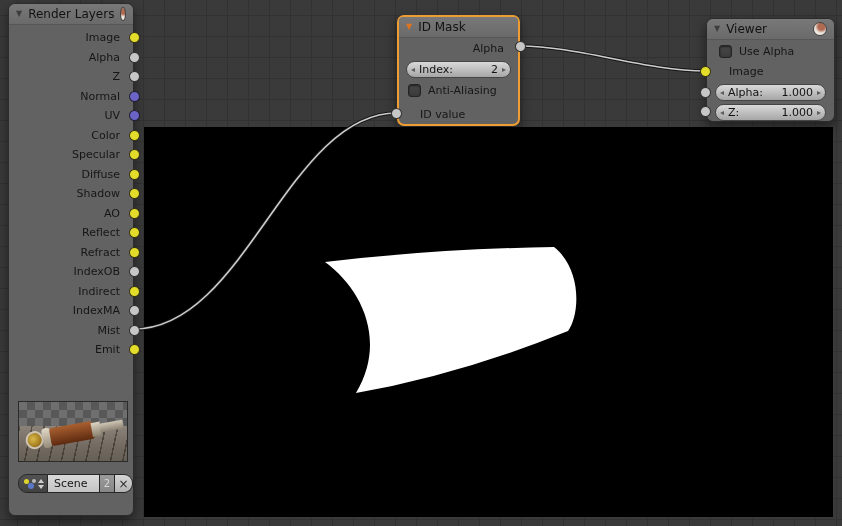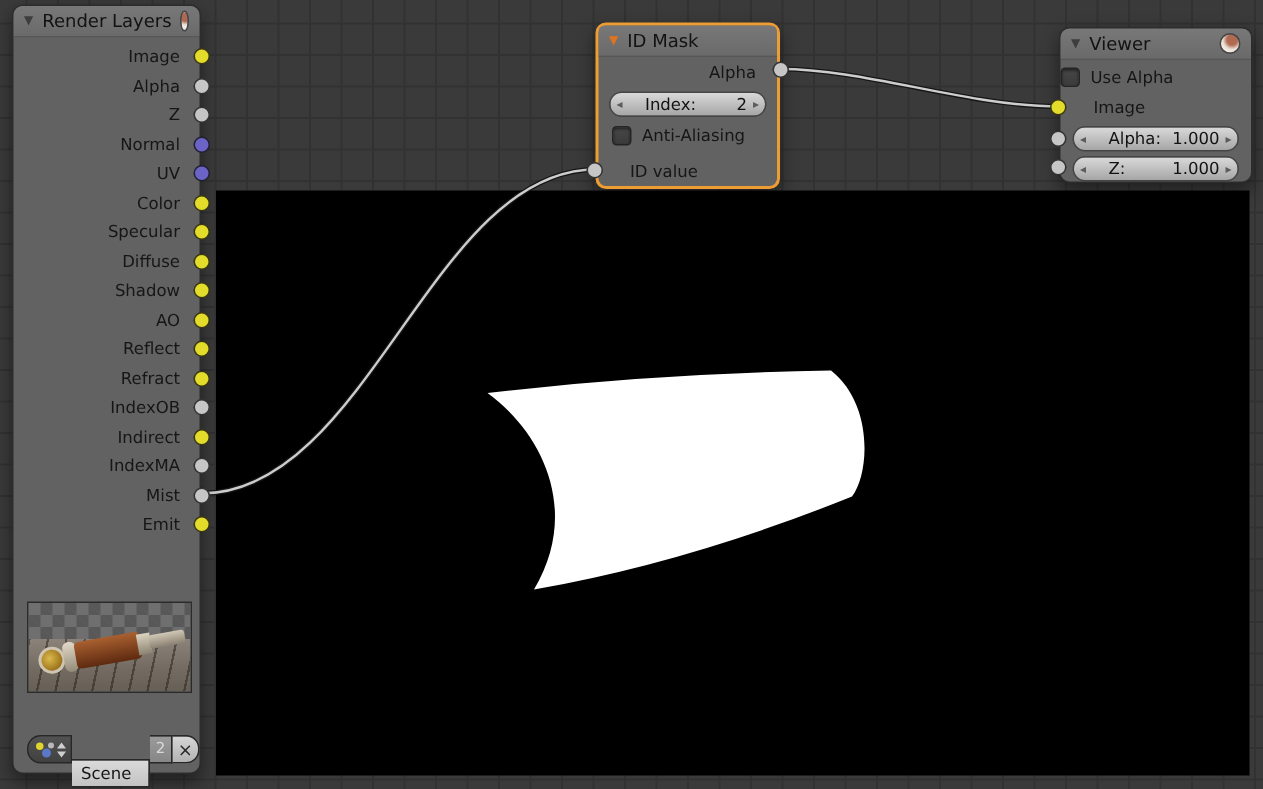--- a/index.html
+++ b/index.html
@@ -79,21 +79,21 @@
   .dot.y { width:5px; height:5px; left:5px; top:4px; background:#e0d42e; }
   .dot.b { width:6px; height:6px; left:9px; top:8px; background:#5a77c8; }
   .dot.g { width:4px; height:4px; left:13px; top:4px; background:#b9b9b9; }
   .updown { position:absolute; right:3px; top:4px; display:flex; flex-direction:column; gap:2px; }
   .updown .up { width:0; height:0; border-left:3px solid transparent;
     border-right:3px solid transparent; border-bottom:4px solid #cfcfcf; }
   .updown .down { width:0; height:0; border-left:3px solid transparent;
     border-right:3px solid transparent; border-top:4px solid #cfcfcf; }
   .scene-field { width:52px; height:19px; background:linear-gradient(#dadada,#c3c3c3);
     border:1px solid #272727; border-left:none; font-size:11px; color:#141414;
-    display:flex; align-items:center; padding-left:6px;margin-top:32px; }
+    display:flex; align-items:center; padding-left:6px; }
   .users-badge { width:15px; height:19px; background:linear-gradient(#9a9a9a,#878787);
     border:1px solid #272727; border-left:none; font-size:10px; color:#d8d8d8;
     display:flex; align-items:center; justify-content:center; }
   .x-btn { width:18px; height:19px; background:linear-gradient(#d6d6d6,#b3b3b3);
     border:1px solid #272727; border-left:none; border-radius:0 9px 9px 0;
     font-size:12px; color:#2a2a2a; display:flex; align-items:center; justify-content:center; }
 
   .layer-row { top:494px; }
   .dd { width:92px; height:19px; background:linear-gradient(#4f4f4f,#3f3f3f);
     border:1px solid #262626; border-radius:9px; color:#e8e8e8; font-size:11px;
@@ -106,41 +106,41 @@
   .rli-pic::after { content:""; position:absolute; left:1px; bottom:-1px; width:0; height:0;
     border-left:4px solid transparent; border-right:4px solid transparent;
     border-bottom:5px solid #4a4a4a; }
   .rli-plus { position:absolute; right:0; top:-2px; font-size:9px; color:#e8e22e; font-weight:bold; }
 
   
   .slider { position:absolute; height:17px; border-radius:9px;
     background:linear-gradient(#d9d9d9,#a6a6a6); border:1px solid #454545;
     display:flex; align-items:center; padding:0 4px; font-size:11px; color:#121212; }
   .slider .arr { font-size:8px; color:#5c5c5c; line-height:1; }
-  .slider .s-label { flex:1; padding-left:4px;margin-left:11px; }
+  .slider .s-label { flex:1; padding-left:4px; }
   .slider .s-value { padding-right:4px; }
   .checkbox { width:13px; height:13px; border-radius:3px;
     background:linear-gradient(#474747,#3b3b3b); border:1px solid #242424;
     box-shadow:inset 0 1px 2px rgba(0,0,0,.55); }
   .chk-label { font-size:11px; color:#161616; }
 
   
   .idmask-node { left:397px; top:15px; width:123px; height:111px;
     border:2px solid #ed9d33; }
   .idmask-node .node-header { border-radius:4px 4px 0 0; }
   .out-label { position:absolute; right:14px; top:25px; font-size:11px; color:#161616; }
   .idx-slider { left:7px; right:7px; top:44px; }
   .aa-row { position:absolute; left:9px; top:67px; display:flex; align-items:center; gap:7px; }
   .idval-label { position:absolute; left:21px; top:91px; font-size:11px; color:#161616; }
   .idmask-node .socket.out-alpha { right:-8px; top:24px; }
   .idmask-node .socket.in-idval { left:-8px; top:91px; }
 
   
   .viewer-node { left:706px; top:18px; width:129px; height:104px; }
-  .ua-row { position:absolute; left:0; top:26px; display:flex; align-items:center; gap:7px; }
+  .ua-row { position:absolute; left:12px; top:26px; display:flex; align-items:center; gap:7px; }
   .img-label { position:absolute; left:22px; top:46px; font-size:11px; color:#161616; }
   .alpha-slider { left:8px; right:8px; top:65px; }
   .z-slider { left:8px; right:8px; top:85px; }
   .viewer-node .socket.in-image { left:-7px; top:47px; }
   .viewer-node .socket.in-alpha { left:-7px; top:68px; }
   .viewer-node .socket.in-z { left:-7px; top:87px; }
 </style>
 </head>
 <body>
 

